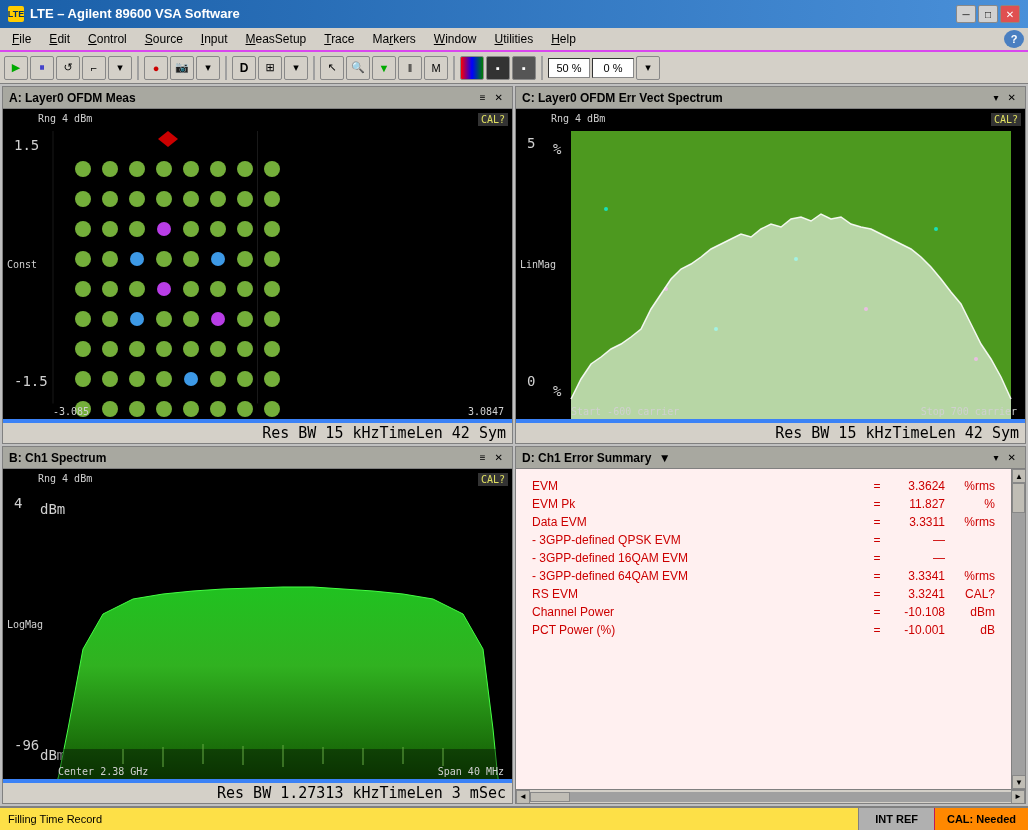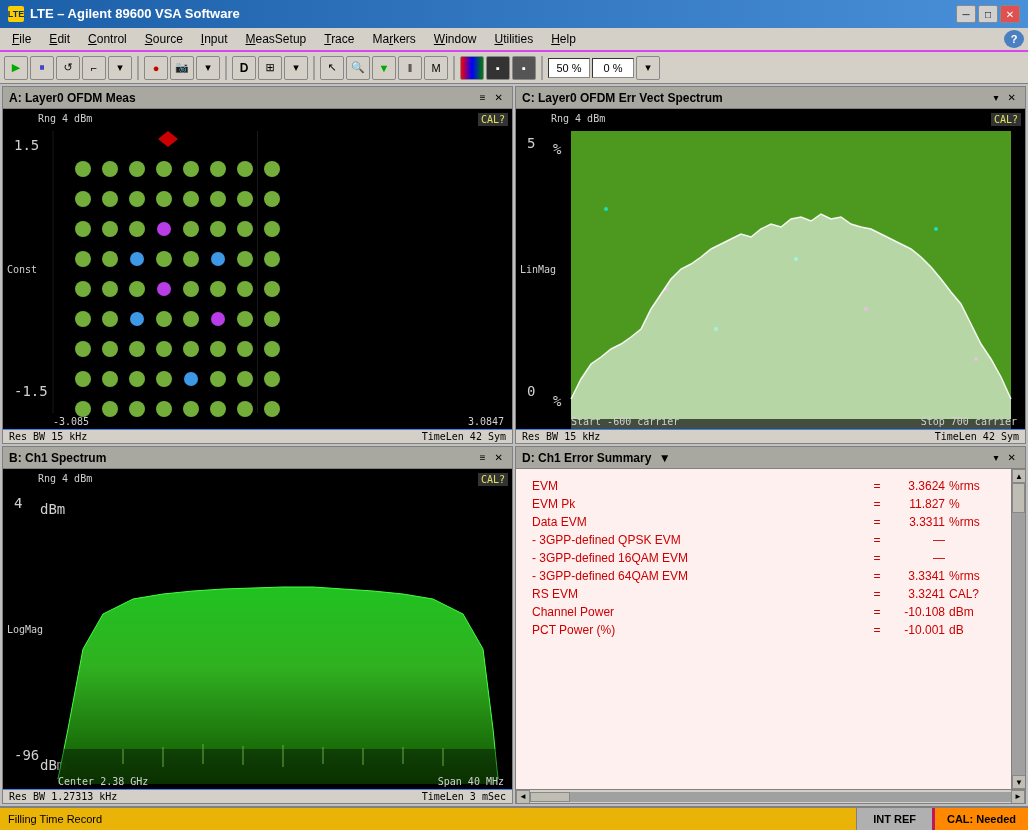--- a/index.html
+++ b/index.html
@@ -236,68 +236,68 @@
       transform: translateY(-50%);
       color: #d0d0d0;
       font-size: 10px;
       font-family: monospace;
     }
 
     
     .plot-info-bar {
       background: #d4d0c8;
       padding: 1px 6px;
-      font-size: 10px;
+      font-size: 15px;
       font-family: monospace;
       display: flex;
-      justify-content: space-between;
-      border-top: 1px solid #3b82f6;
+      justify-content: flex-end;
+      border-top: 4px solid #3b82f6;
     }
 
     
     #panel-d .panel-body {
       background: #fff0f0;
       flex: 1;
       overflow-y: auto;
       padding: 4px 8px;
       position: relative;
     }
     .error-row {
       display: flex;
       align-items: center;
       padding: 2px 0;
       color: #cc0000;
     }
     .error-name { flex: 1; font-weight: normal; }
     .error-eq { width: 16px; text-align: center; }
     .error-val { width: 60px; text-align: right; }
-    .error-unit { width: 50px; text-align: left; padding-left: 4px; }
+    .error-unit { width: 50px; text-align: right; padding-left: 17px; }
 
     
     #status-bar {
-      background: #eab308;
+      background: #fde047;
       height: 24px;
       display: flex;
       align-items: center;
       border-top: 2px solid #808080;
       font-size: 11px;
     }
     .status-main {
       flex: 1;
       padding: 0 8px;
       color: #000;
     }
     .status-intref {
       background: #b0b0b0;
       padding: 0 16px;
       height: 100%;
       display: flex;
       align-items: center;
       border-left: 1px solid #808080;
-      border-right: 3px solid #be185d;
+      border-right: 1px solid #be185d;
       font-size: 11px;
       font-weight: bold;
     }
     .status-cal {
       background: #ff8800;
       padding: 0 12px;
       height: 100%;
       display: flex;
       align-items: center;
       font-size: 11px;

